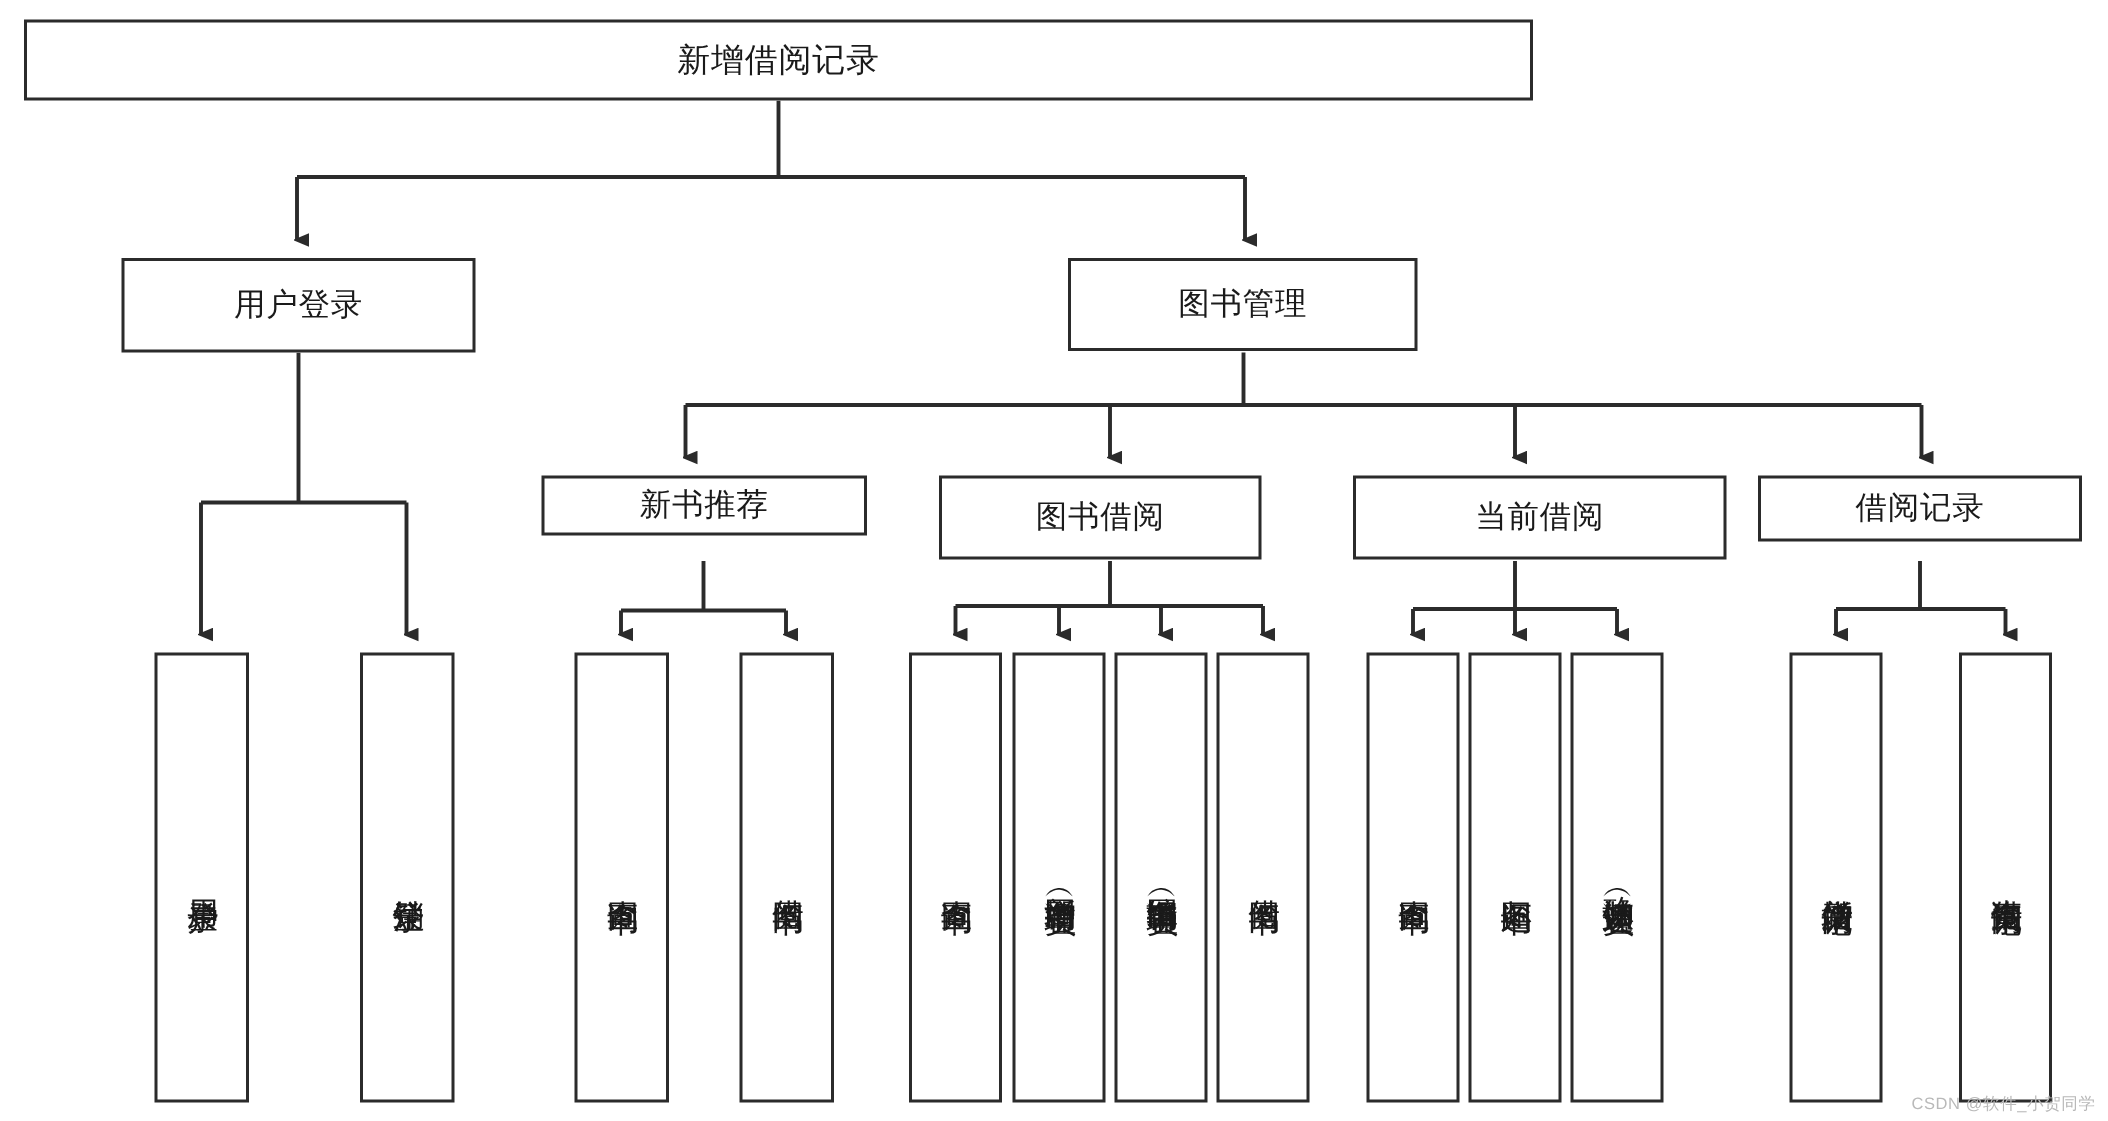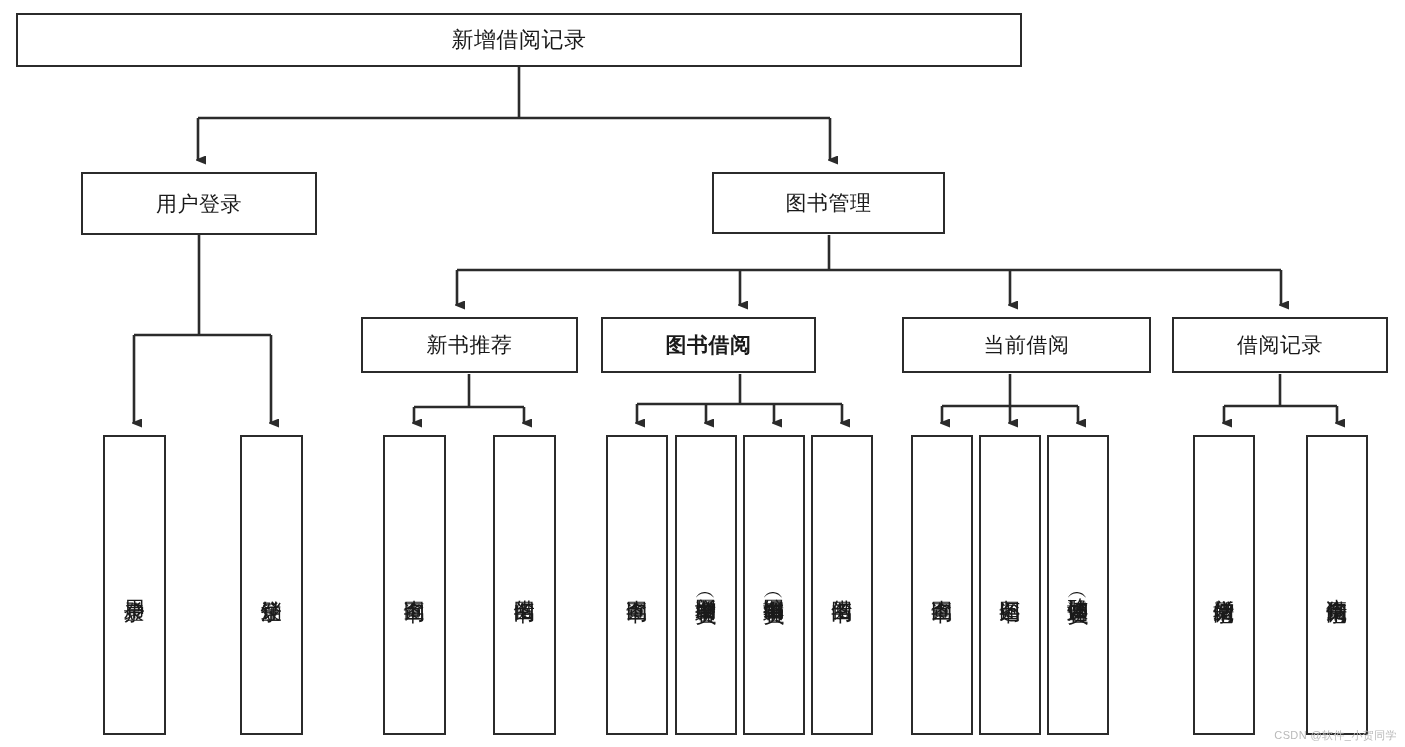--- a/index.html
+++ b/index.html
@@ -134,30 +134,30 @@
     <span>新增借阅记录</span>
   </div>
 
   <div class="node node-h" style="left:81px; top:172px; width:236px; height:63px;">
     <span>用户登录</span>
   </div>
   <div class="node node-h" style="left:712px; top:172px; width:233px; height:62px;text-align:center;">
     <span>图书管理</span>
   </div>
 
-  <div class="node node-h" style="left:361px; top:317px; width:217px; height:56px;">
+  <div class="node node-h" style="left:361px; top:317px; width:217px; height:40px;">
     <span>新书推荐</span>
   </div>
-  <div class="node node-h" style="left:601px; top:317px; width:215px; height:56px;font-weight:bold;">
+  <div class="node node-h" style="left:626px; top:317px; width:215px; height:56px;">
     <span>图书借阅</span>
   </div>
   <div class="node node-h" style="left:902px; top:317px; width:249px; height:56px;">
     <span>当前借阅</span>
   </div>
-  <div class="node node-h" style="left:1172px; top:317px; width:216px; height:56px;">
+  <div class="node node-h" style="left:1172px; top:317px; width:216px; height:44px;">
     <span>借阅记录</span>
   </div>
 
   <div class="leaf" style="left:103px; top:435px; width:63px; height:300px;">
     <span class="leaf-text">用户登录</span>
   </div>
   <div class="leaf" style="left:240px; top:435px; width:63px; height:300px;">
     <span class="leaf-text">注销登录</span>
   </div>
 

